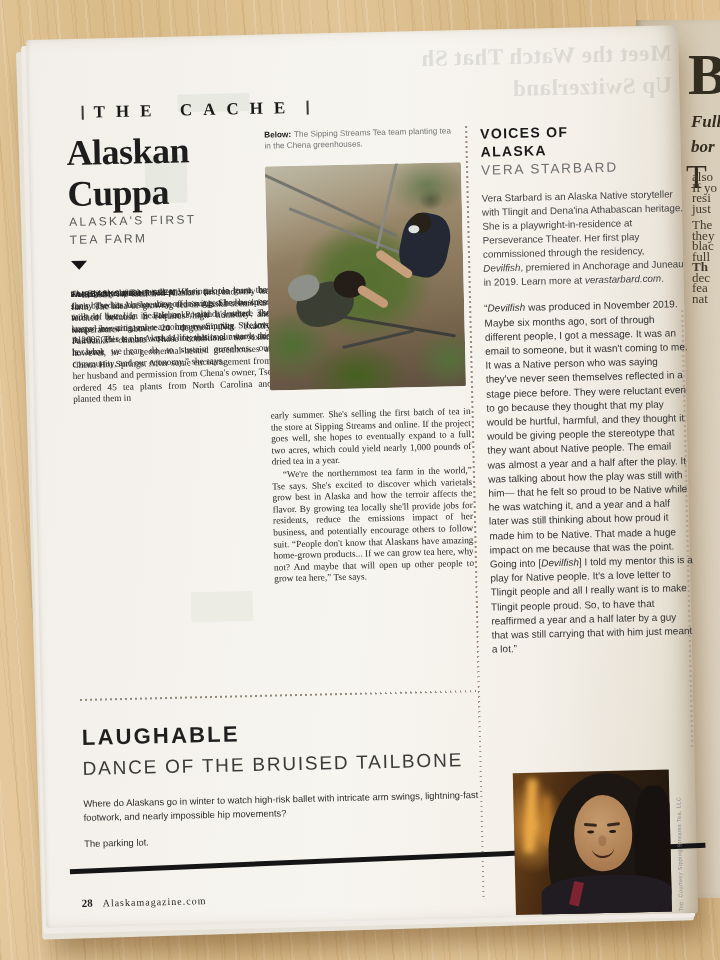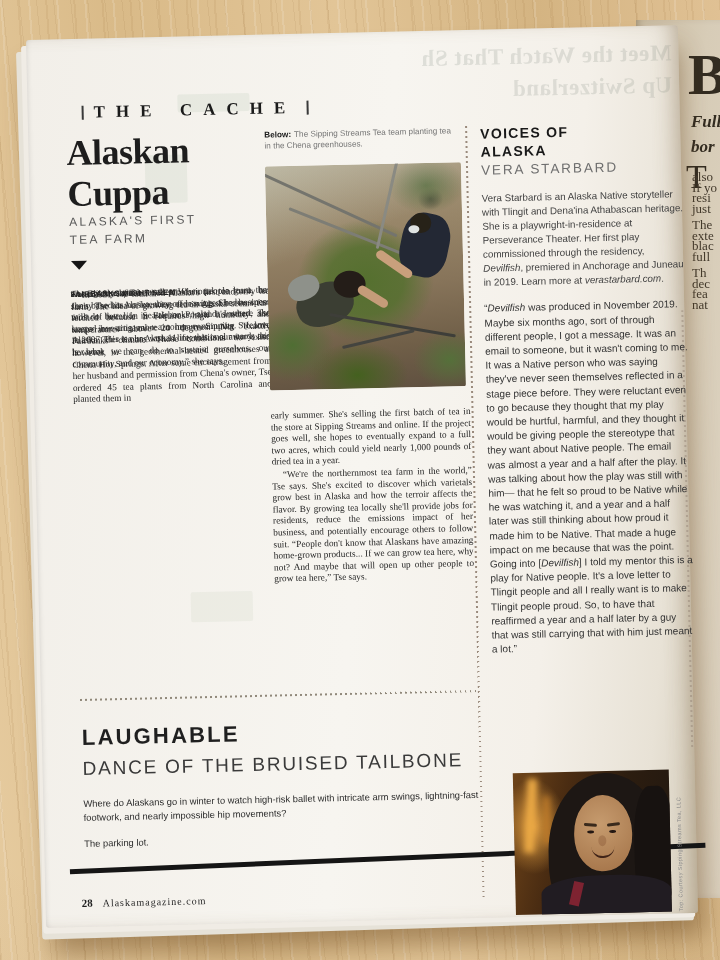--- a/index.html
+++ b/index.html
@@ -15,21 +15,21 @@
   .next-page{position:absolute;left:636px;top:20px;width:84px;height:878px;z-index:1;overflow:hidden;
     background:linear-gradient(95deg,#c9bba1 0%,#d7ccb7 45%,#ddd3c1 100%);
     box-shadow:inset 6px 0 10px -6px rgba(80,60,30,0.5);color:#332c21;font-family:"Liberation Serif",serif;}
   .np-big{position:absolute;left:52px;top:26px;font-size:58px;font-weight:700;line-height:1;}
   .np-deck1{position:absolute;left:55px;top:92px;font-size:17px;font-style:italic;font-weight:700;}
   .np-deck2{position:absolute;left:55px;top:117px;font-size:17px;font-style:italic;font-weight:700;}
   .np-drop{position:absolute;left:50px;top:138px;font-size:34px;font-weight:400;}
   .np-smalls{position:absolute;left:56px;top:152px;font-size:13px;line-height:10.5px;color:#42392c;}
   .np-smalls div:nth-child(2){margin-top:0;}
   .np-smalls div:nth-child(5){margin-top:6px;}
-  .np-smalls div:nth-child(9){margin-top:6px;}
+  .np-smalls div:nth-child(9){font-weight:bold;}
   
   .under-page{position:absolute;width:652px;height:888px;transform-origin:top left;z-index:2;border-radius:3px;}
   .up2{left:16px;top:52px;background:#e6e2d8;transform:rotate(-1.7deg);box-shadow:10px 16px 26px rgba(95,60,20,0.45);}
   .up1{left:21px;top:46px;background:#f0ece5;transform:rotate(-1.45deg);}
   .page{position:absolute;left:26px;top:40px;width:652px;height:888px;z-index:3;transform:rotate(-1.3deg);transform-origin:top left;border-radius:3px;
     background:linear-gradient(96deg,#f2efe9 0%,#f7f5f0 50%,#f4f0e9 76%,#e8e2d6 92%,#d8d0bf 100%);
     box-shadow:inset -16px 0 22px -12px rgba(120,95,60,0.45), inset 3px 0 6px -4px rgba(0,0,0,0.18);}
   .page *{position:absolute;}
   
   .showthrough{left:290px;top:12px;width:355px;transform:scaleX(-1);font-family:"Liberation Serif",serif;font-weight:700;font-size:23px;line-height:1.4;color:rgba(123,134,124,0.20);letter-spacing:0.5px;}
@@ -137,21 +137,21 @@
     <div class="np-big">B</div>
     <div class="np-deck1">Full</div>
     <div class="np-deck2">bor</div>
     <div class="np-drop">T</div>
     <div class="np-smalls">
       <div>also</div>
       <div>If yo</div>
       <div>resi</div>
       <div>just</div>
       <div>The</div>
-      <div>exte</div>
+      <div>they</div>
       <div>blac</div>
       <div>full</div>
       <div>Th</div>
       <div>dec</div>
       <div>fea</div>
       <div>nat</div>
     </div>
   </div>
 
   <div class="under-page up2"></div>

